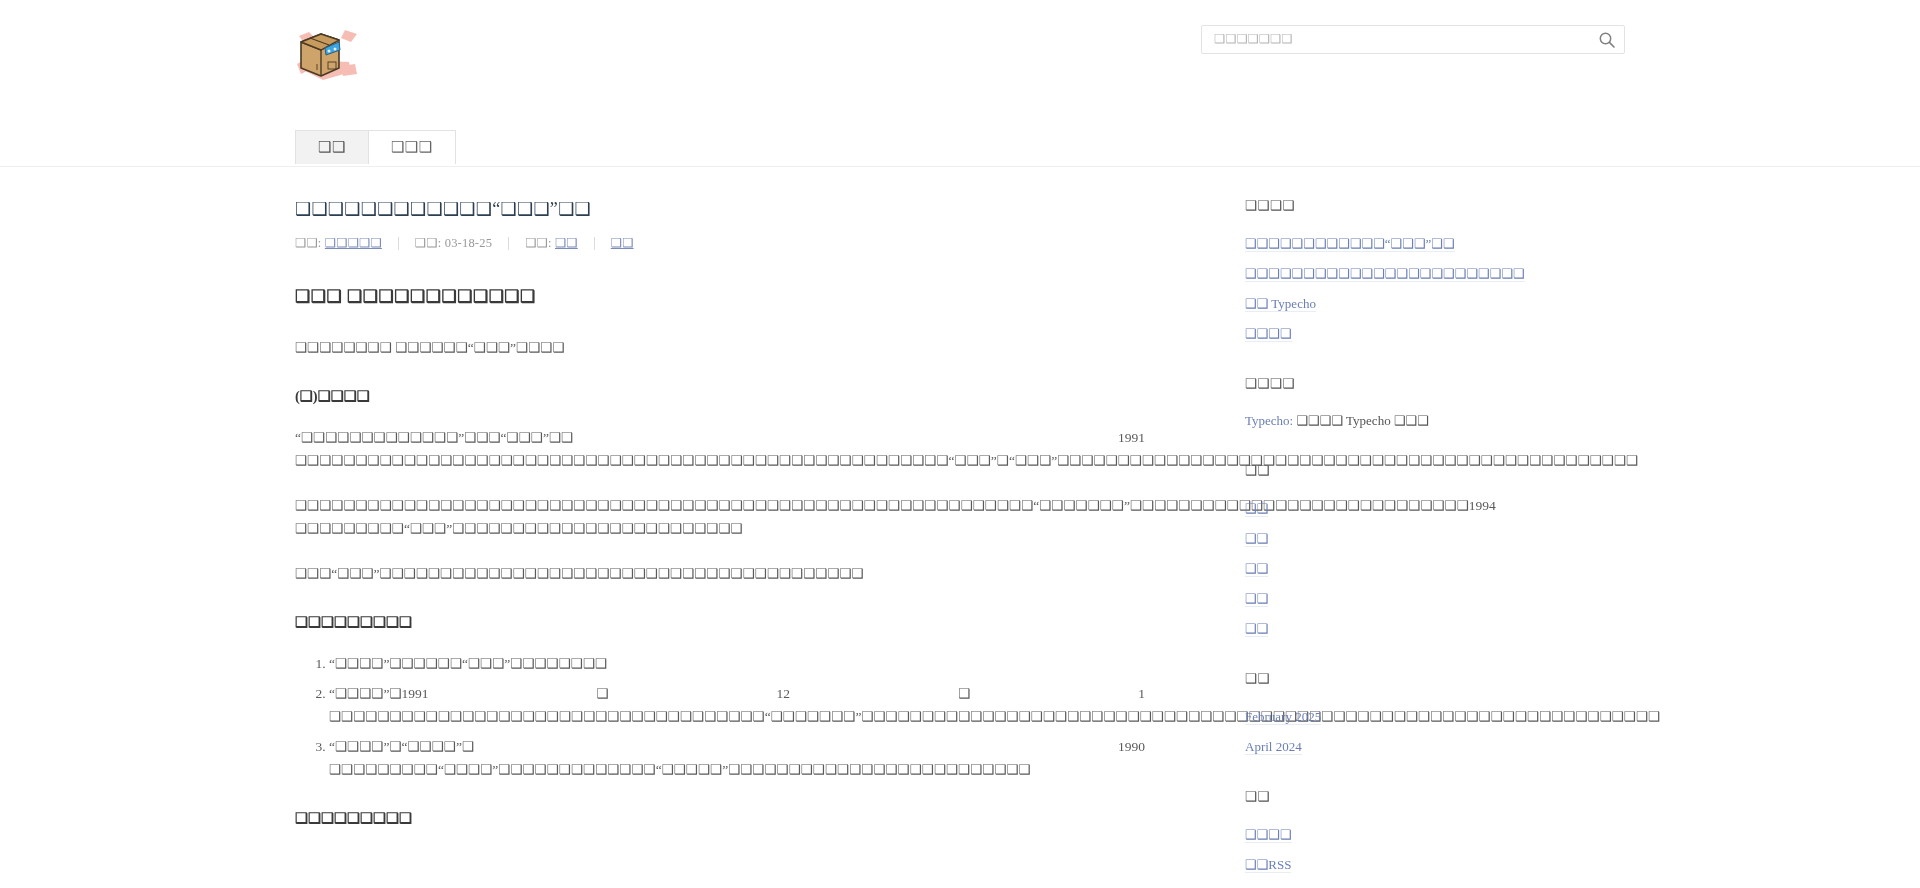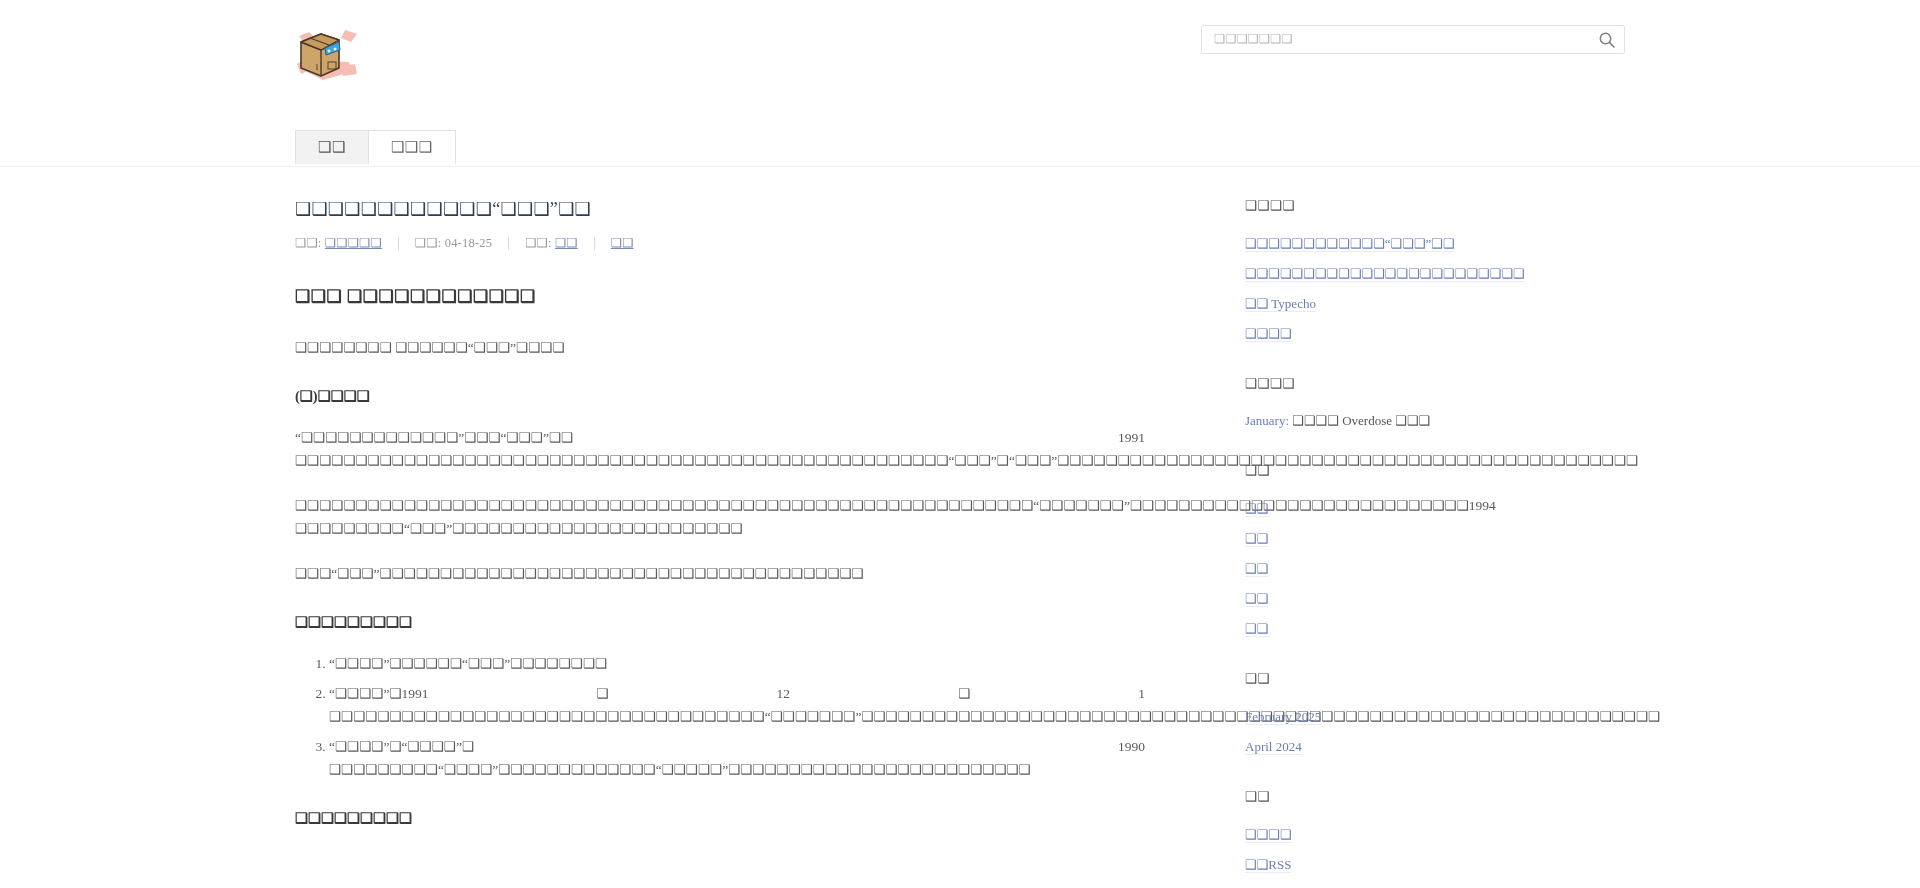--- a/index.html
+++ b/index.html
@@ -202,21 +202,21 @@
       <h1 class="post-title">❑❑❑❑❑❑❑❑❑❑❑❑“❑❑❑”❑❑</h1>
 
       <div class="post-meta">
         <span class="seg">
           <span>❑❑:</span>
           <a href="#">❑❑❑❑❑</a>
         </span>
         <span class="sep"></span>
         <span class="seg">
           <span>❑❑:</span>
-          <span>04-18-25</span>
+          <span>03-18-25</span>
         </span>
         <span class="sep"></span>
         <span class="seg">
           <span>❑❑:</span>
           <a href="#">❑❑</a>
         </span>
         <span class="sep"></span>
         <span class="seg">
           <a href="#">❑❑</a>
         </span>
@@ -250,21 +250,21 @@
           <li><a href="#">❑❑❑❑❑❑❑❑❑❑❑❑❑❑❑❑❑❑❑❑❑❑❑❑</a></li>
           <li><a href="#">❑❑ Typecho</a></li>
           <li><a href="#">❑❑❑❑</a></li>
         </ul>
       </div>
 
       <div class="widget">
         <h3 class="widget-title">❑❑❑❑</h3>
         <ul>
           <li class="cmt">
-            <a href="#">January:</a><span> ❑❑❑❑ Overdose ❑❑❑</span>
+            <a href="#">Typecho:</a><span> ❑❑❑❑ Typecho ❑❑❑</span>
           </li>
         </ul>
       </div>
 
       <div class="widget">
         <h3 class="widget-title">❑❑</h3>
         <ul>
           <li><a href="#">❑❑</a></li>
           <li><a href="#">❑❑</a></li>
           <li><a href="#">❑❑</a></li>

